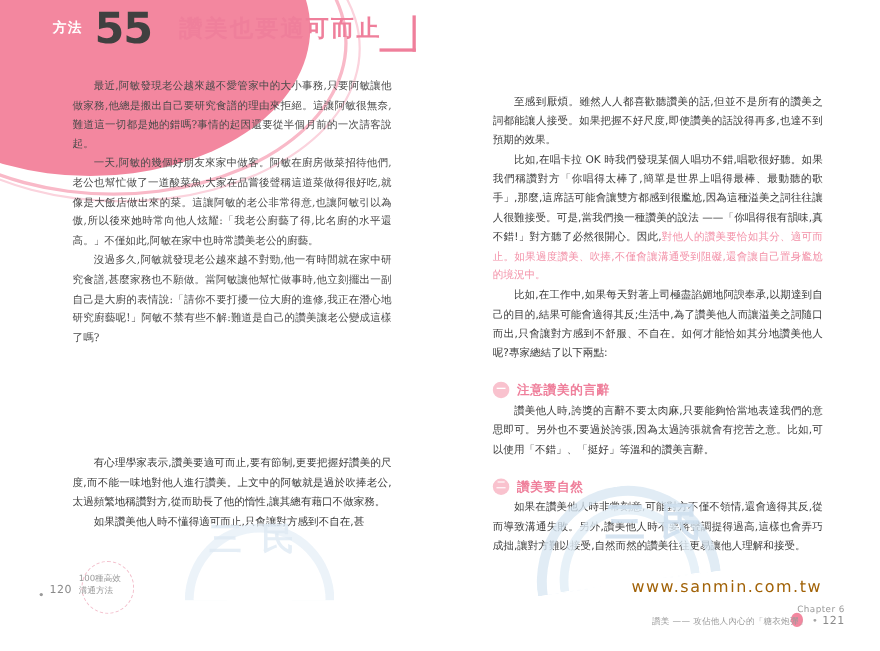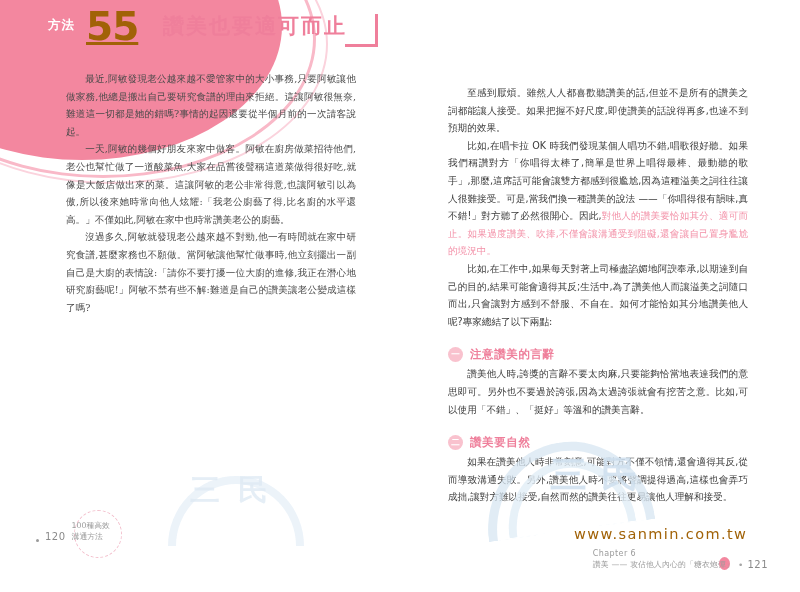--- a/index.html
+++ b/index.html
@@ -67,26 +67,25 @@
     top: 17px;
     color: #ffffff;
     font-size: 12.5px;
     font-weight: bold;
     letter-spacing: 1px;
   }
   .method-number {
     position: absolute;
     left: 86px;
     top: 4px;
-    color: #a16207;
+    color: #404040;
     font-size: 39px;
     font-weight: bold;
     letter-spacing: -1px;
     font-family: "DejaVu Sans", "Liberation Sans", sans-serif;
-    text-decoration: underline;
   }
 
   .chapter-title {
     position: absolute;
     left: 163px;
     top: 12px;
     color: #ef7f9b;
     font-size: 21px;
     font-weight: bold;
     letter-spacing: 2px;
@@ -296,20 +295,21 @@
     width: 46px;
     height: 46px;
     border-radius: 50%;
     border: 1px dashed #f3c0cd;
   }
 
   .footer-right {
     position: absolute;
     right: 32px;
     bottom: 22px;
+    text-align: right;
   }
   .footer-chapter {
     font-size: 8px;
     color: #9b9b9b;
     letter-spacing: 0.4px;
     margin-bottom: 1px;
   }
   .footer-line {
     display: flex;
     align-items: flex-end;
@@ -355,20 +355,24 @@
     <div class="method-number">55</div>
     <div class="chapter-title">讚美也要適可而止</div>
     <div class="corner-bracket"></div>
 
     <div class="col serif-body left-col-top">
       <p>最近,阿敏發現老公越來越不愛管家中的大小事務,只要阿敏讓他做家務,他總是搬出自己要研究食譜的理由來拒絕。這讓阿敏很無奈,難道這一切都是她的錯嗎?事情的起因還要從半個月前的一次請客說起。</p>
       <p>一天,阿敏的幾個好朋友來家中做客。阿敏在廚房做菜招待他們,老公也幫忙做了一道酸菜魚,大家在品嘗後聲稱這道菜做得很好吃,就像是大飯店做出來的菜。這讓阿敏的老公非常得意,也讓阿敏引以為傲,所以後來她時常向他人炫耀:「我老公廚藝了得,比名廚的水平還高。」不僅如此,阿敏在家中也時常讚美老公的廚藝。</p>
       <p>沒過多久,阿敏就發現老公越來越不對勁,他一有時間就在家中研究食譜,甚麼家務也不願做。當阿敏讓他幫忙做事時,他立刻擺出一副自己是大廚的表情說:「請你不要打擾一位大廚的進修,我正在潛心地研究廚藝呢!」阿敏不禁有些不解:難道是自己的讚美讓老公變成這樣了嗎?</p>
     </div>
 
+    <div class="col sans-body left-col-bottom">
+      <p>有心理學家表示,讚美要適可而止,要有節制,更要把握好讚美的尺度,而不能一味地對他人進行讚美。上文中的阿敏就是過於吹捧老公,太過頻繁地稱讚對方,從而助長了他的惰性,讓其總有藉口不做家務。</p>
+      <p>如果讚美他人時不懂得適可而止,只會讓對方感到不自在,甚</p>
+    </div>
 
     <div class="wm-left-swoosh"></div>
     <div class="wm-left">三民</div>
 
     <div class="footer-circle-l"></div>
     <div class="footer-left">
       <div class="footer-dot"></div>
       <div class="footer-pagenum-l">120</div>
       <div class="footer-booktitle">
         <div>100種高效</div>

